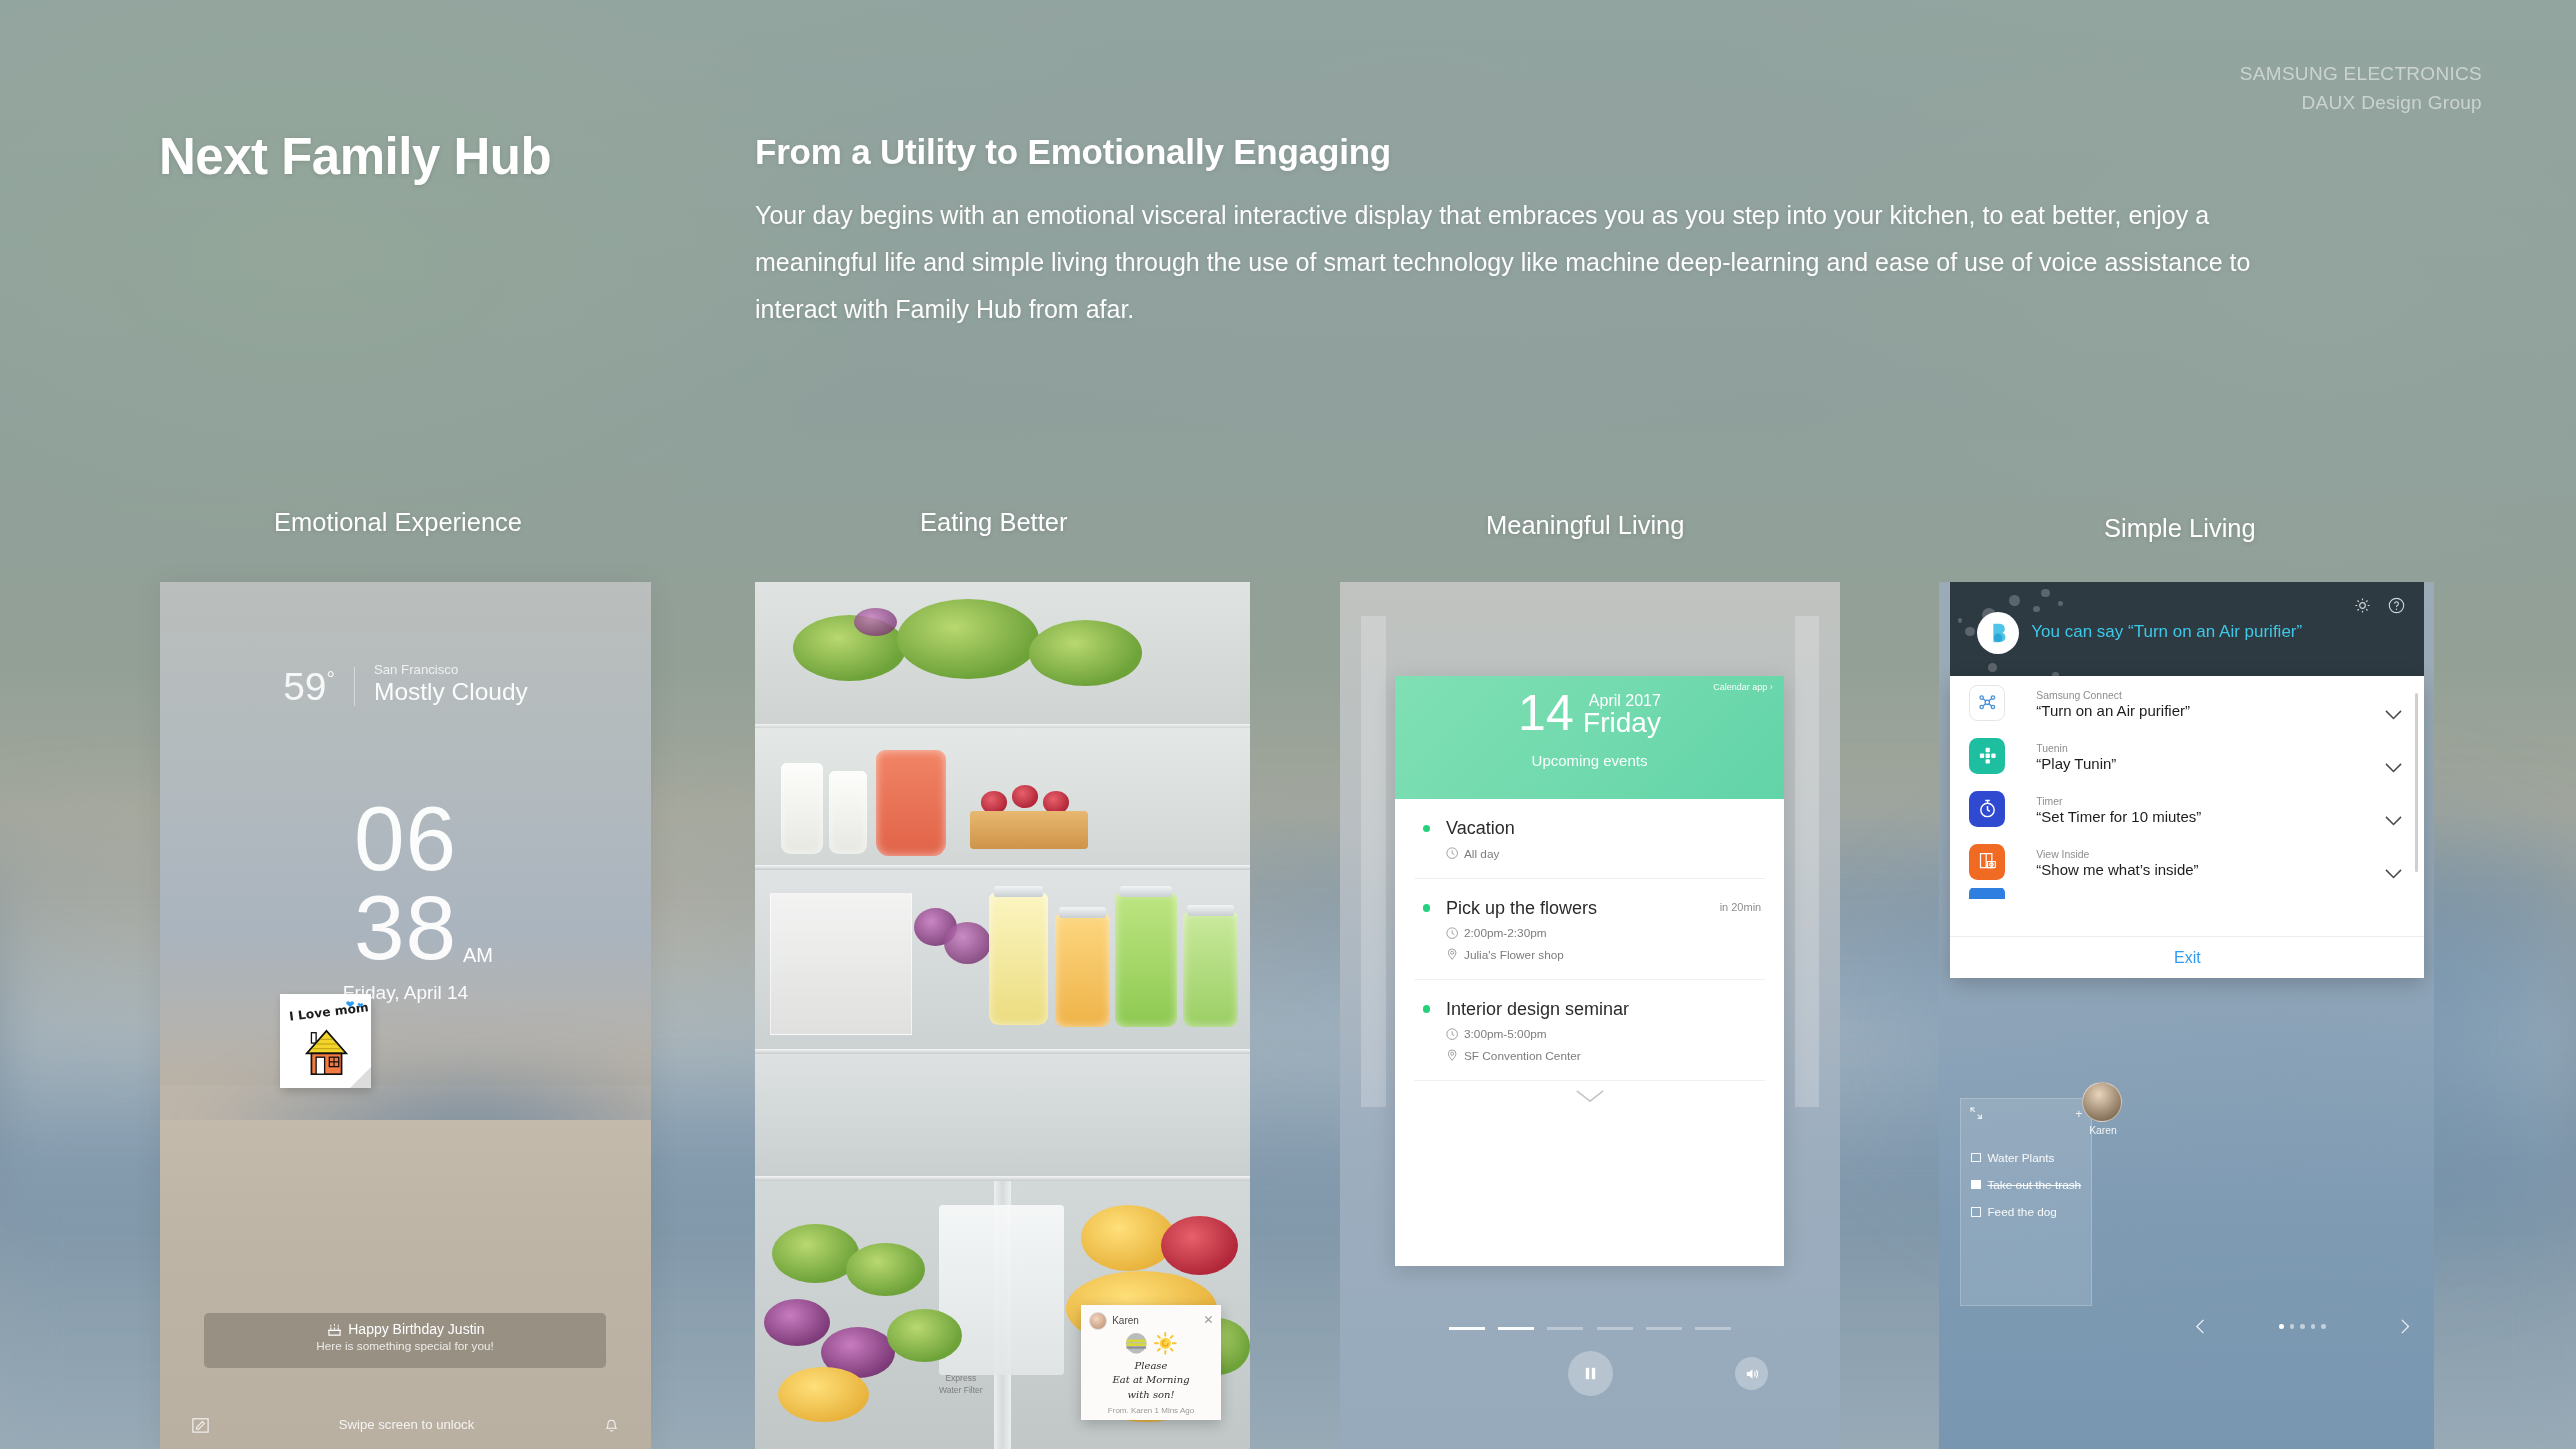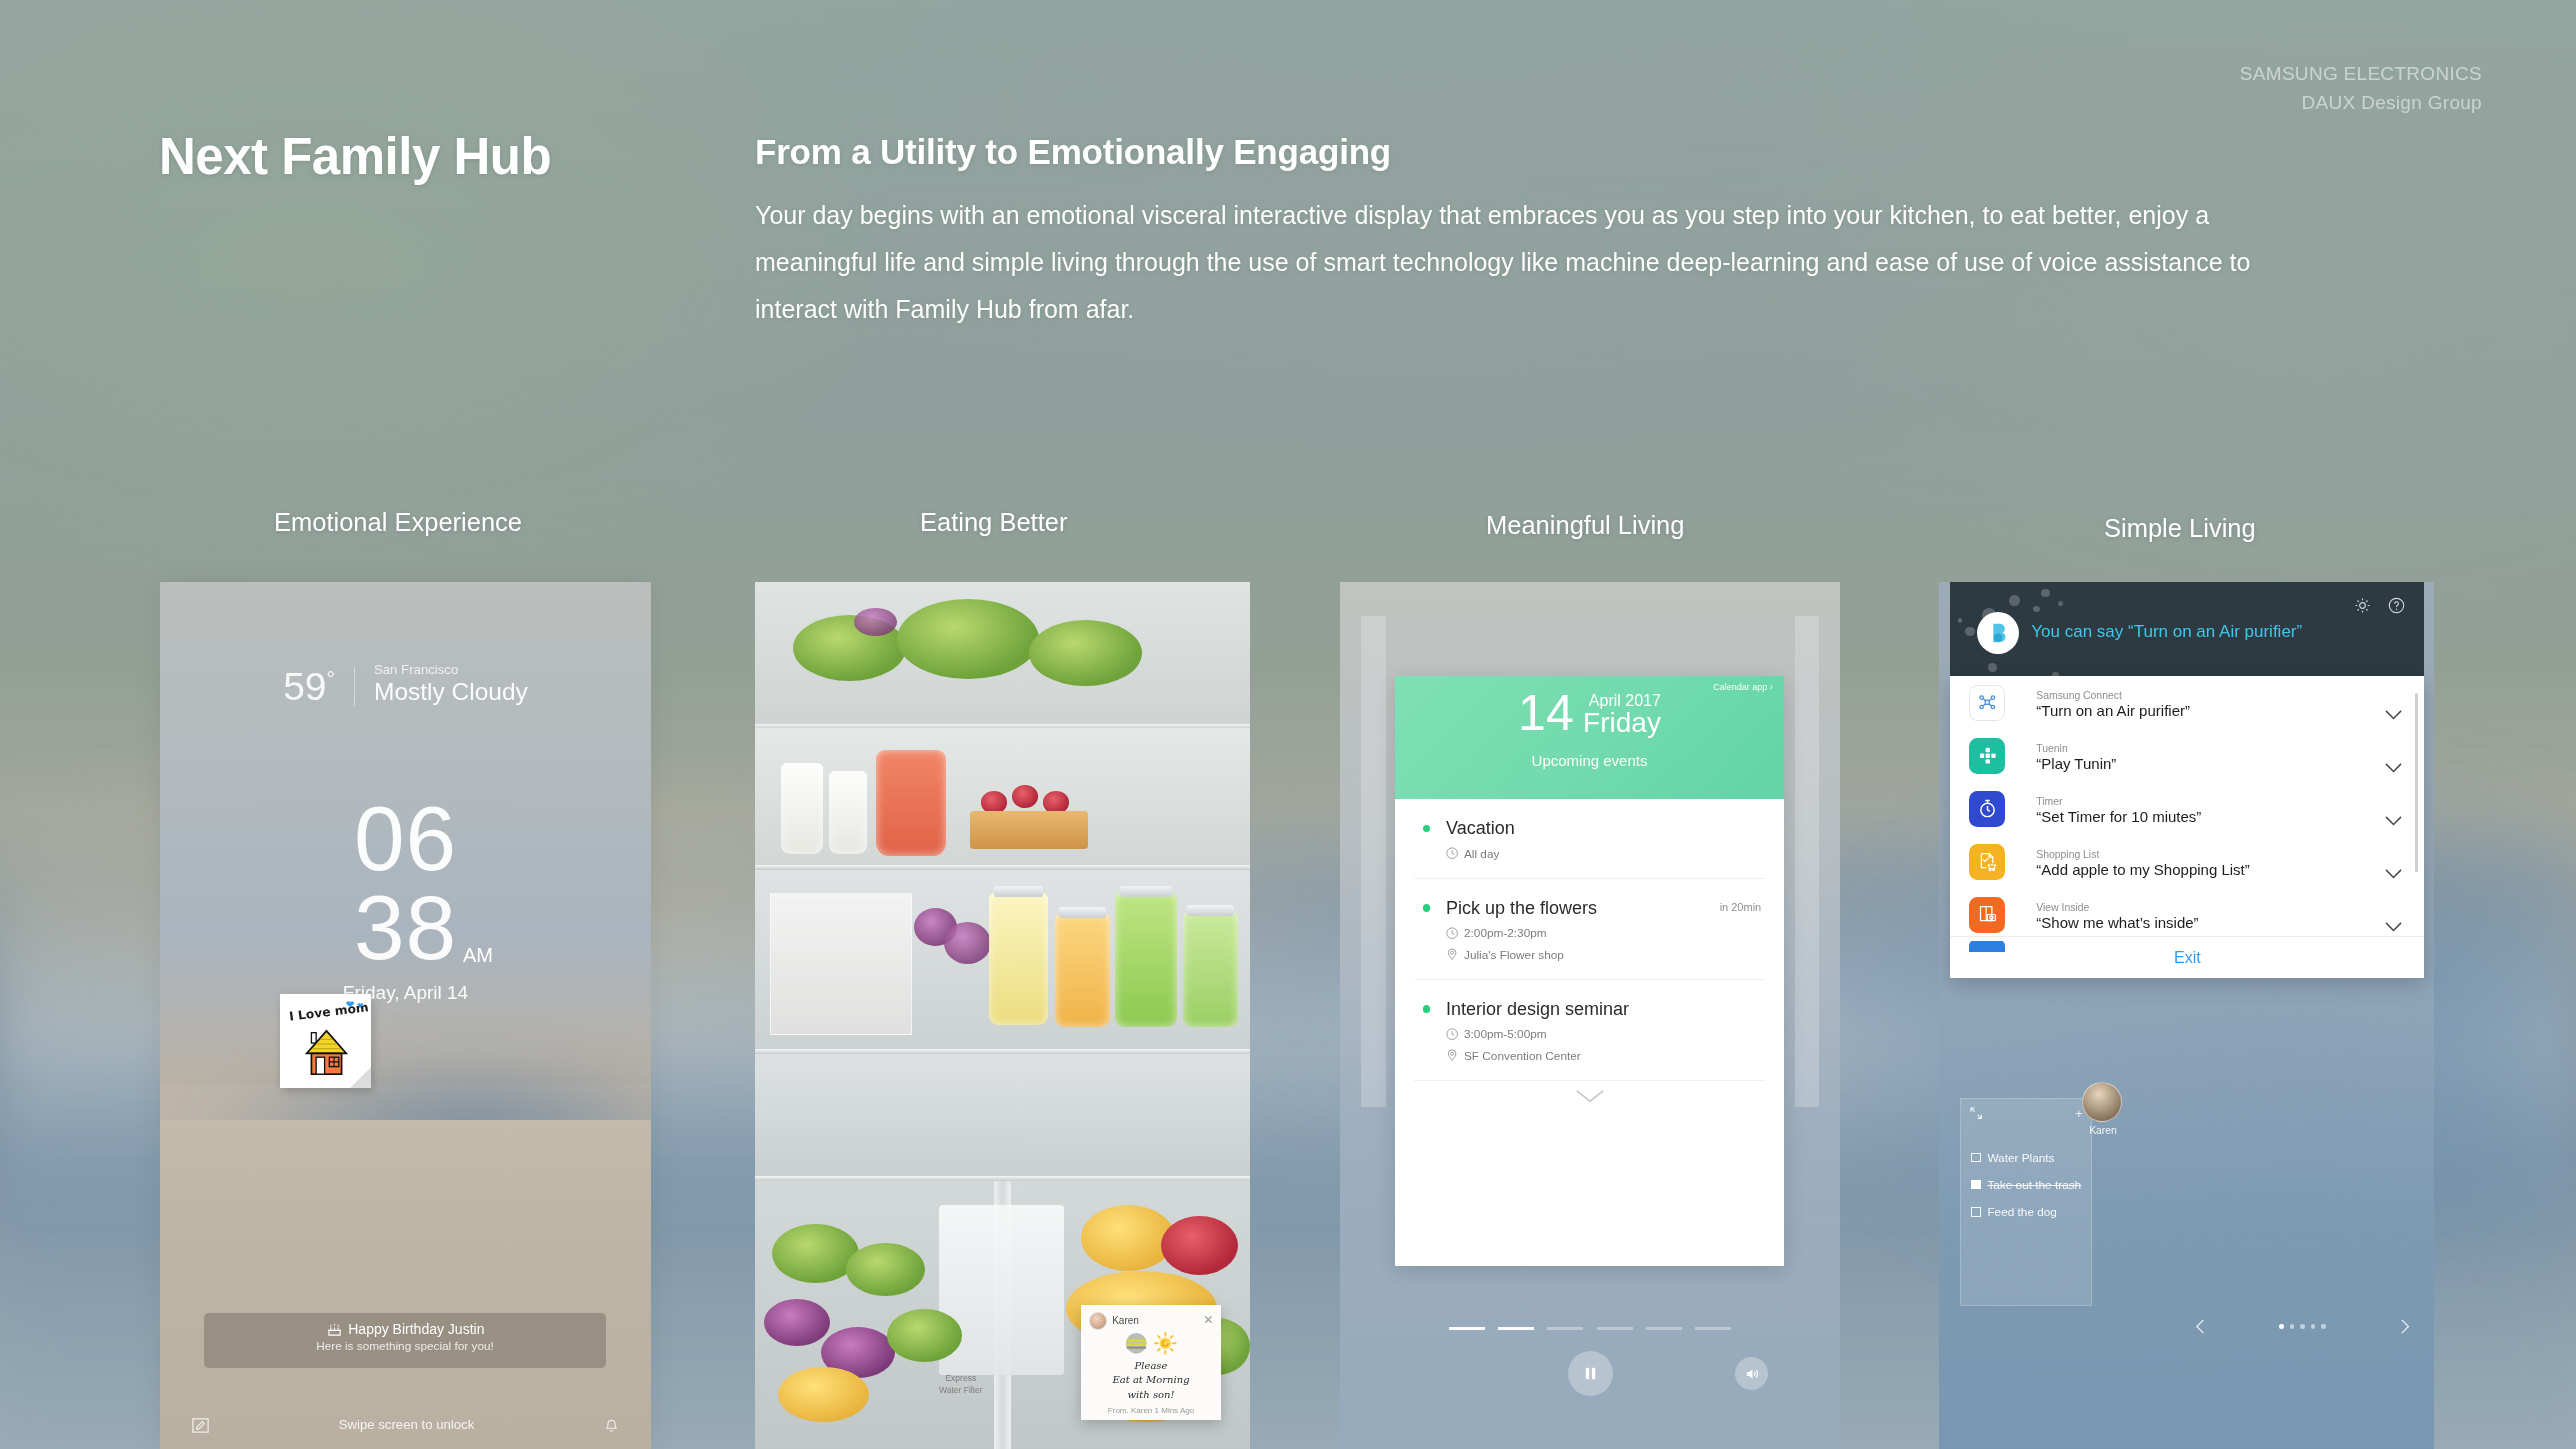--- a/index.html
+++ b/index.html
@@ -589,40 +589,20 @@
       </div>
       <div class="bx-txt">
         <div class="bx-app">Timer</div>
         <div class="bx-cmd">“Set Timer for 10 miutes”</div>
       </div>
       <svg class="bx-chev" width="19" height="11.3" viewBox="0 0 20 12" fill="none" stroke="currentColor" stroke-width="1.6">
           <path d="M2 2l8 8 8-8"></path>
         </svg>
     </div>
 
-    <div class="bx-row">
-      <div class="bx-ic" style="background:#f5b324;">
-        <svg width="21" height="21" viewBox="0 0 24 24" fill="none" stroke="#fff" stroke-width="1.4">
-          <path d="M5 3h9l4 4v7"></path>
-            <path d="M5 3v16h6"></path>
-            <path d="M14 3v4h4"></path>
-            <path d="M7 10l2 2 4-4"></path>
-          <path d="M13 16h8l-1.2 4h-5.6z"></path>
-            <circle cx="15" cy="21.5" r="1"></circle>
-            <circle cx="19" cy="21.5" r="1"></circle>
-        </svg>
-      </div>
-      <div class="bx-txt">
-        <div class="bx-app">Shopping List</div>
-        <div class="bx-cmd">“Add apple to my Shopping List”</div>
-      </div>
-      <svg class="bx-chev" width="19" height="11.3" viewBox="0 0 20 12" fill="none" stroke="currentColor" stroke-width="1.6">
-          <path d="M2 2l8 8 8-8"></path>
-        </svg>
-    </div>
 
     <div class="bx-row">
       <div class="bx-ic" style="background:#f06a24;">
         <svg width="21" height="21" viewBox="0 0 24 24" fill="none" stroke="#fff" stroke-width="1.4">
           <rect x="4" y="3" width="13" height="16"></rect>
             <path d="M10.5 3v16"></path>
           <rect x="12" y="12" width="9" height="7" rx="1"></rect>
             <circle cx="16.5" cy="15.5" r="2"></circle>
         </svg>
       </div>

